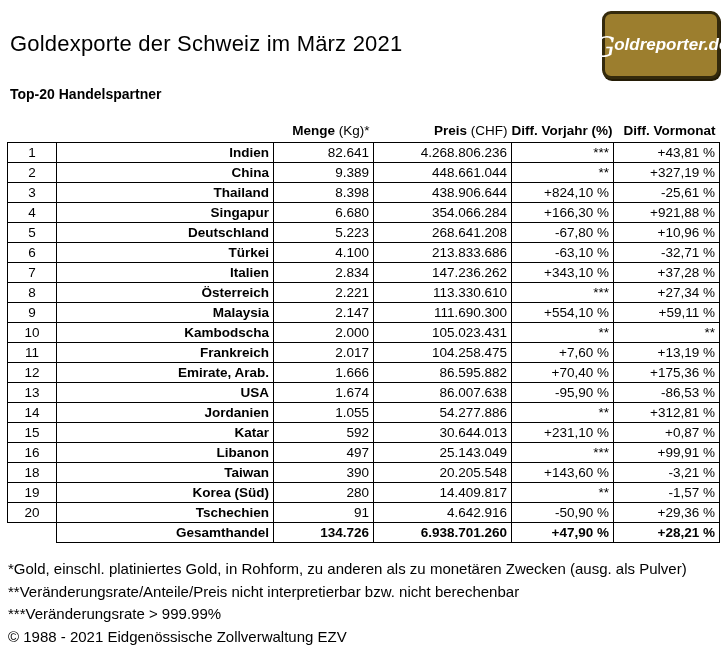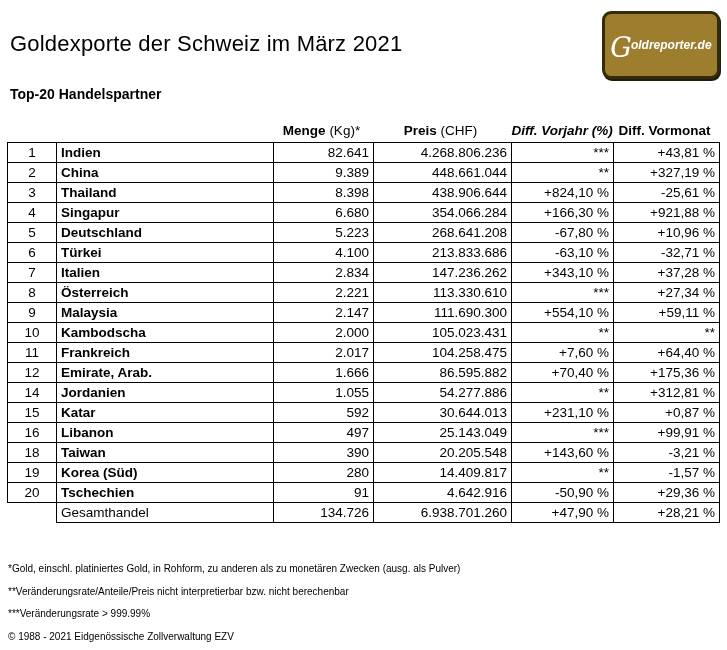--- a/index.html
+++ b/index.html
@@ -15,47 +15,47 @@
     position:absolute;left:602px;top:11px;width:112px;height:62px;
     background:#9c7e2e;border:3px solid #342a0c;border-radius:9px;
     display:flex;align-items:center;justify-content:center;
     box-shadow:1px 2px 0 #241c06;
   }
   .logo-g{
     font-family:"DejaVu Serif", serif;font-style:italic;color:#fff;
     font-size:27px;line-height:1;margin-right:-1px;transform:translateY(2px);
   }
   .logo-rest{
-    font-style:italic;font-weight:bold;color:#fff;font-size:12px;letter-spacing:0;
+    font-style:italic;font-weight:bold;color:#fff;font-size:17px;letter-spacing:0;
   }
   .subtitle{
     position:absolute;left:10px;top:86px;font-size:14px;font-weight:bold;
   }
   table.data{
     position:absolute;left:7px;top:122px;
     border-collapse:collapse;table-layout:fixed;width:712px;
     font-size:13.5px;
   }
   table.data th{
-    border:none;font-weight:normal;
+    border:none;font-weight:normal;text-align:right;
     padding:0 4px 3px 0;height:17px;white-space:nowrap;
   }
   table.data th .hb{font-weight:bold;}
-  table.data th.h-vorjahr{padding-right:10px;font-style:italic;}
+  table.data th.h-vorjahr{padding-right:10px;}
   table.data td{
     border:1px solid #000;height:19px;padding:0 4px;
     white-space:nowrap;overflow:hidden;
   }
   td.c-rank{text-align:center;padding:0;}
-  td.c-country{font-weight:bold;text-align:left;padding-left:5px;}
+  td.c-country{font-weight:bold;text-align:right;padding-left:5px;}
   td.c-num{text-align:right;padding-right:5px;}
-  tr.total-row td{font-weight:normal;}
+  tr.total-row td{font-weight:bold;}
   tr.total-row td.no-border{border:none;}
   .footnotes{position:absolute;left:8px;top:562px;width:710px;}
-  .footnotes p{margin:0 0 9.5px 0;font-size:10px;line-height:13px;}
+  .footnotes p{margin:0 0 9.5px 0;font-size:15px;line-height:13px;}
 </style>
 </head>
 <body>
 
 <div class="title">Goldexporte der Schweiz im März 2021</div>
 
 <div class="logo">
   <span class="logo-g">G</span>
     <span class="logo-rest">oldreporter.de</span>
 </div>
@@ -161,29 +161,37 @@
         <td class="c-num">105.023.431</td>
         <td class="c-num">**</td>
         <td class="c-num">**</td>
       </tr>
       <tr>
         <td class="c-rank">11</td>
         <td class="c-country">Frankreich</td>
         <td class="c-num">2.017</td>
         <td class="c-num">104.258.475</td>
         <td class="c-num">+7,60 %</td>
-        <td class="c-num">+64,40 %</td>
+        <td class="c-num">+13,19 %</td>
       </tr>
       <tr>
         <td class="c-rank">12</td>
         <td class="c-country">Emirate, Arab.</td>
         <td class="c-num">1.666</td>
         <td class="c-num">86.595.882</td>
         <td class="c-num">+70,40 %</td>
         <td class="c-num">+175,36 %</td>
+      </tr>
+      <tr>
+        <td class="c-rank">13</td>
+        <td class="c-country">USA</td>
+        <td class="c-num">1.674</td>
+        <td class="c-num">86.007.638</td>
+        <td class="c-num">-95,90 %</td>
+        <td class="c-num">-86,53 %</td>
       </tr>
       <tr>
         <td class="c-rank">14</td>
         <td class="c-country">Jordanien</td>
         <td class="c-num">1.055</td>
         <td class="c-num">54.277.886</td>
         <td class="c-num">**</td>
         <td class="c-num">+312,81 %</td>
       </tr>
       <tr>

